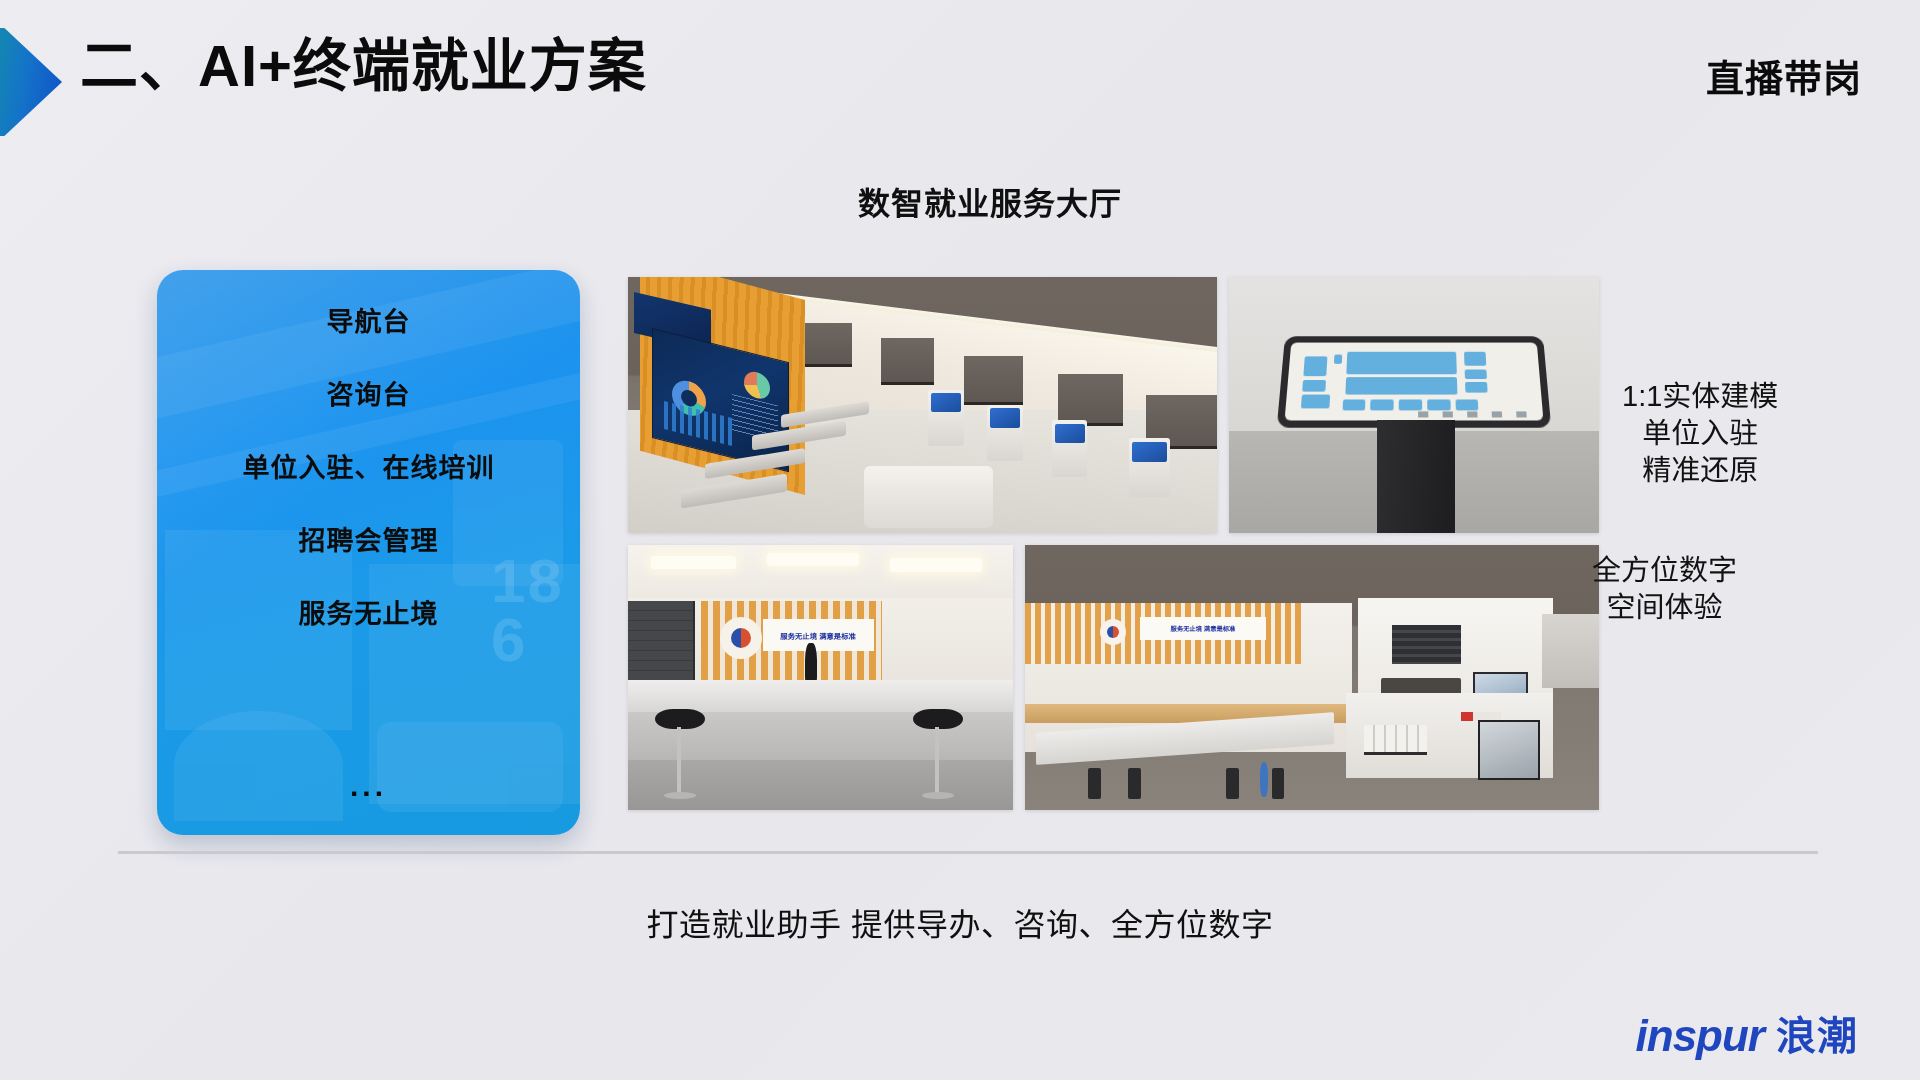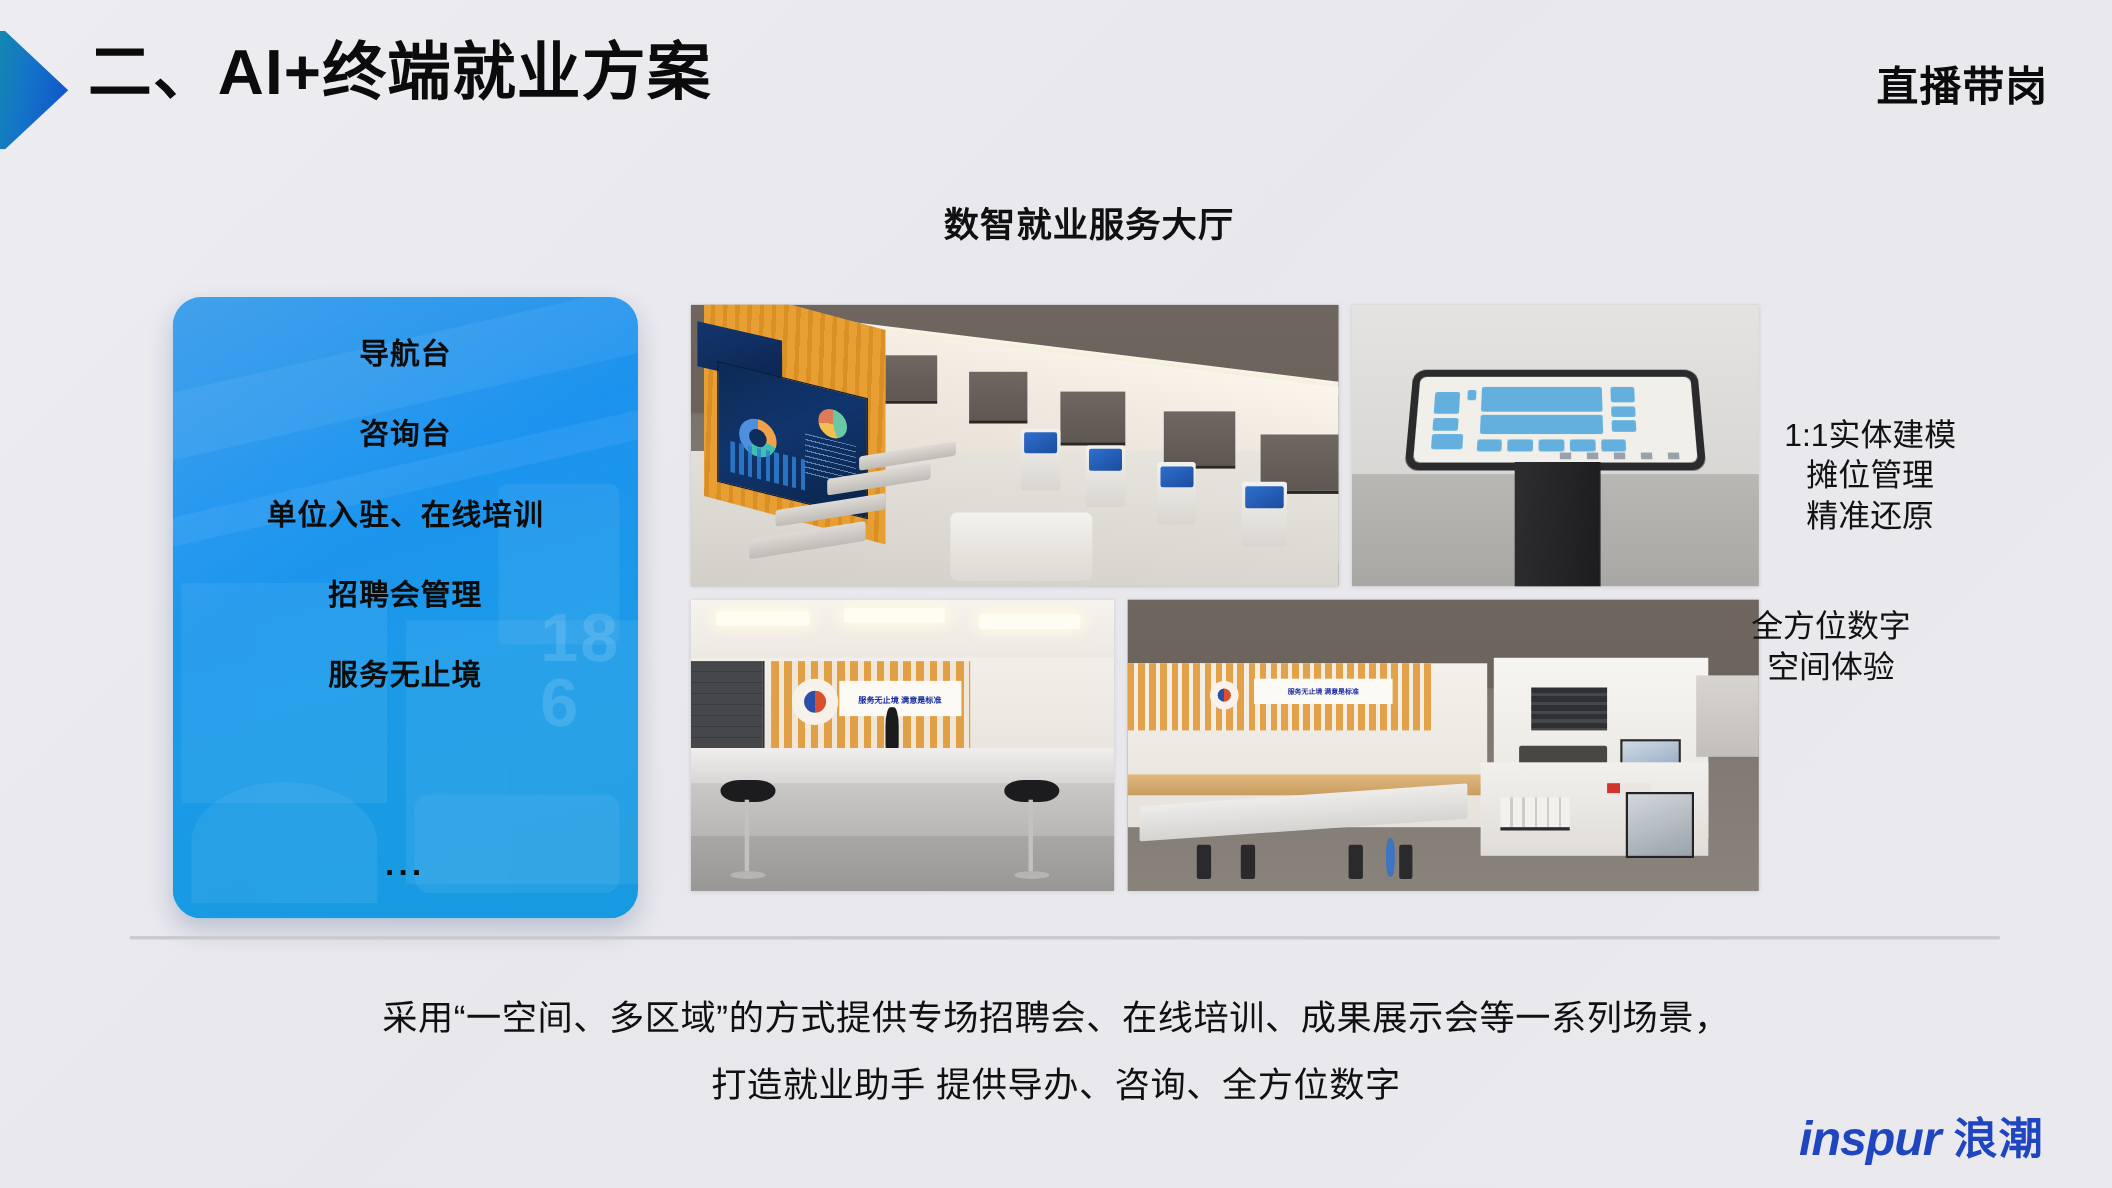--- a/index.html
+++ b/index.html
@@ -477,32 +477,31 @@
       <div class="ae-stool" style="left:11%;"></div>
       <div class="ae-stool" style="left:18%;"></div>
       <div class="ae-stool" style="left:35%;"></div>
       <div class="ae-stool" style="left:43%;"></div>
       <div class="ae-person"></div>
     </div>
   </div>
 
   <div class="side-caption caption-modeling">
     <div>1:1实体建模</div>
-    <div>摊位管理</div>
+    <div>单位入驻</div>
     <div>精准还原</div>
   </div>
   <div class="side-caption caption-digital">
     <div>全方位数字</div>
     <div>空间体验</div>
   </div>
 
   <div class="divider"></div>
 
   <div class="summary">
-    <div class="summary-line">采用“一空间、多区域”的方式提供专场招聘会、在线培训、成果展示会等一系列场景，</div>
     <div class="summary-line">打造就业助手 提供导办、咨询、全方位数字</div>
   </div>
 
   <div class="brand-logo">
     <span class="brand-latin">inspur</span>
     <span class="brand-cn">浪潮</span>
   </div>
 
 </div>
 

